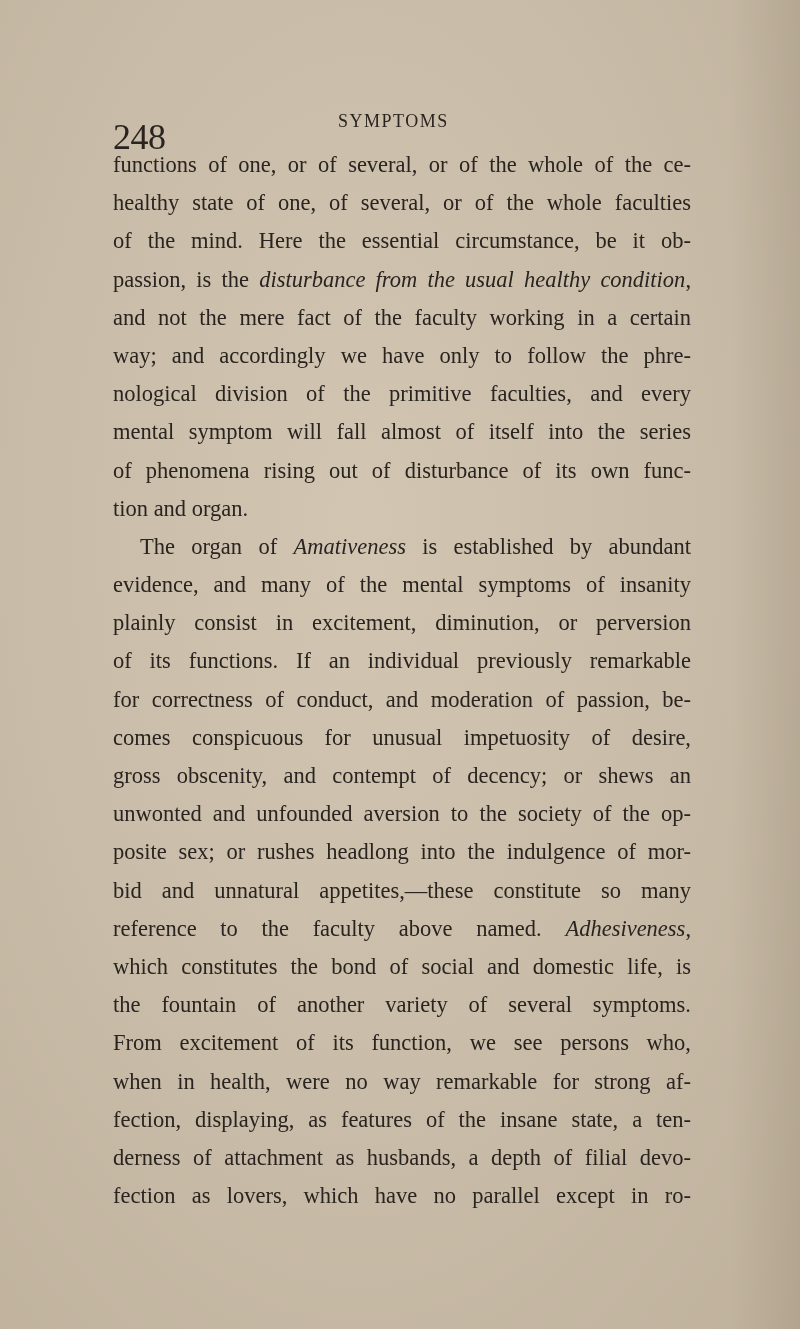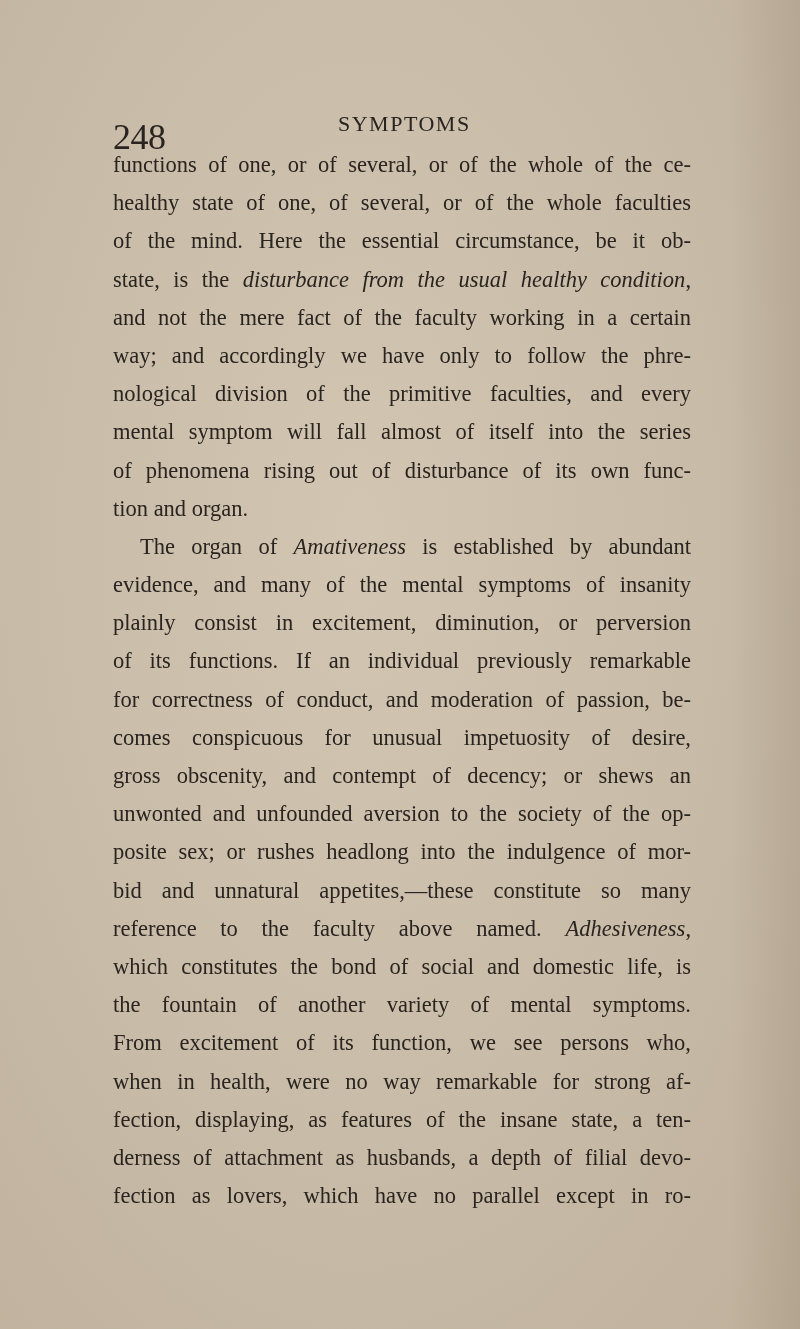--- a/index.html
+++ b/index.html
@@ -17,21 +17,21 @@
     }
     .running-head {
       position: absolute; top: 103px; left: 113px; width: 580px; height: 30px;
     }
     .page-number {
       position: absolute; left: 0; top: 13px;
       font-size: 36px; letter-spacing: -0.5px;
     }
     .header-title {
       position: absolute; left: 225px; top: 8px;
-      font-size: 22px; letter-spacing: 1.5px;
+      font-size: 18px; letter-spacing: 1.5px;
     }
     .body-text {
       position: absolute; top: 146px; left: 113px; width: 578px;
     }
     .line {
       height: 38.2px; line-height: 38.2px;
       font-size: 22.5px;
       text-align: justify; text-align-last: justify;
       white-space: nowrap;
     }
@@ -46,38 +46,38 @@
 
 <div class="running-head">
   <span class="page-number">248</span>
   <span class="header-title">SYMPTOMS</span>
 </div>
 
 <div class="body-text">
   <div class="line">functions of one, or of several, or of the whole of the ce-</div>
   <div class="line">healthy state of one, of several, or of the whole faculties</div>
   <div class="line">of the mind.  Here the essential circumstance, be it ob-</div>
-  <div class="line"><span>state, is the </span><span class="it">disturbance from the usual healthy condition</span><span>,</span></div>
+  <div class="line"><span>passion, is the </span><span class="it">disturbance from the usual healthy condition</span><span>,</span></div>
   <div class="line">and not the mere fact of the faculty working in a certain</div>
   <div class="line">way; and accordingly we have only to follow the phre-</div>
   <div class="line">nological division of the primitive faculties, and every</div>
   <div class="line">mental symptom will fall almost of itself into the series</div>
   <div class="line">of phenomena rising out of disturbance of its own func-</div>
   <div class="line last">tion and organ.</div>
   <div class="line indent"><span>The organ of </span><span class="it">Amativeness</span><span> is established by abundant</span></div>
   <div class="line">evidence, and many of the mental symptoms of insanity</div>
   <div class="line">plainly consist in excitement, diminution, or perversion</div>
   <div class="line">of its functions.  If an individual previously remarkable</div>
   <div class="line">for correctness of conduct, and moderation of passion, be-</div>
   <div class="line">comes conspicuous for unusual impetuosity of desire,</div>
   <div class="line">gross obscenity, and contempt of decency; or shews an</div>
   <div class="line">unwonted and unfounded aversion to the society of the op-</div>
   <div class="line">posite sex; or rushes headlong into the indulgence of mor-</div>
   <div class="line">bid and unnatural appetites,—these constitute so many</div>
   <div class="line"><span>reference to the faculty above named.  </span><span class="it">Adhesiveness</span><span>,</span></div>
   <div class="line">which constitutes the bond of social and domestic life, is</div>
-  <div class="line">the fountain of another variety of mental symptoms.</div>
+  <div class="line">the fountain of another variety of several symptoms.</div>
   <div class="line">From excitement of its function, we see persons who,</div>
   <div class="line">when in health, were no way remarkable for strong af-</div>
   <div class="line">fection, displaying, as features of the insane state, a ten-</div>
   <div class="line">derness of attachment as husbands, a depth of filial devo-</div>
   <div class="line">fection as lovers, which have no parallel except in ro-</div>
 </div>
 
 </body></html>

